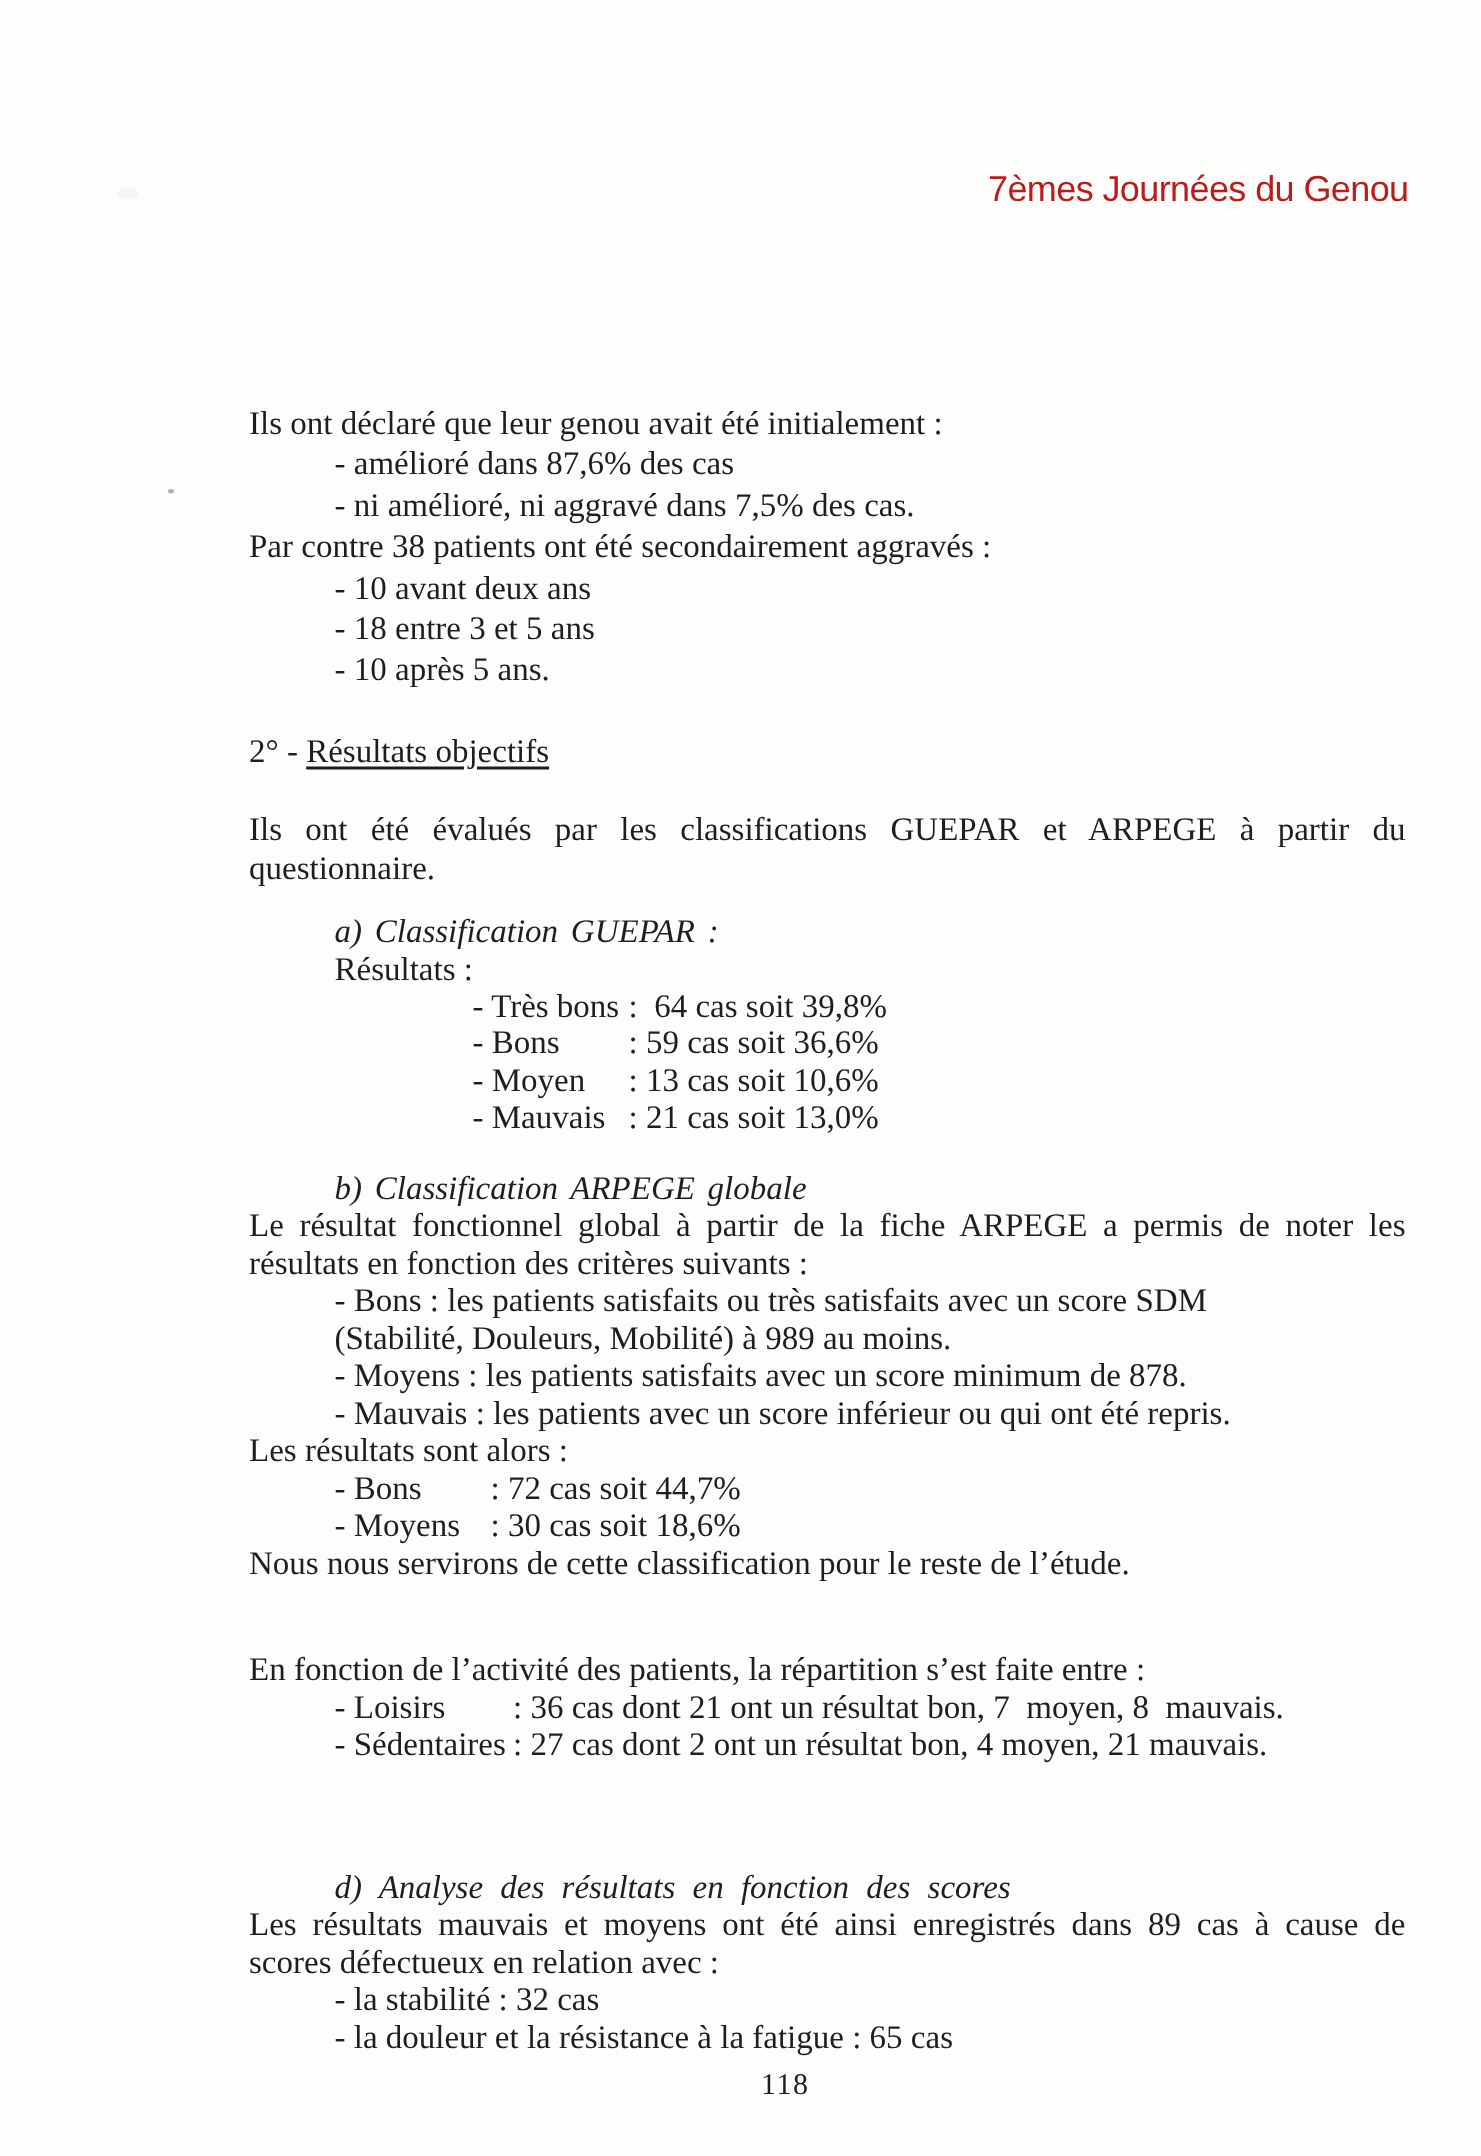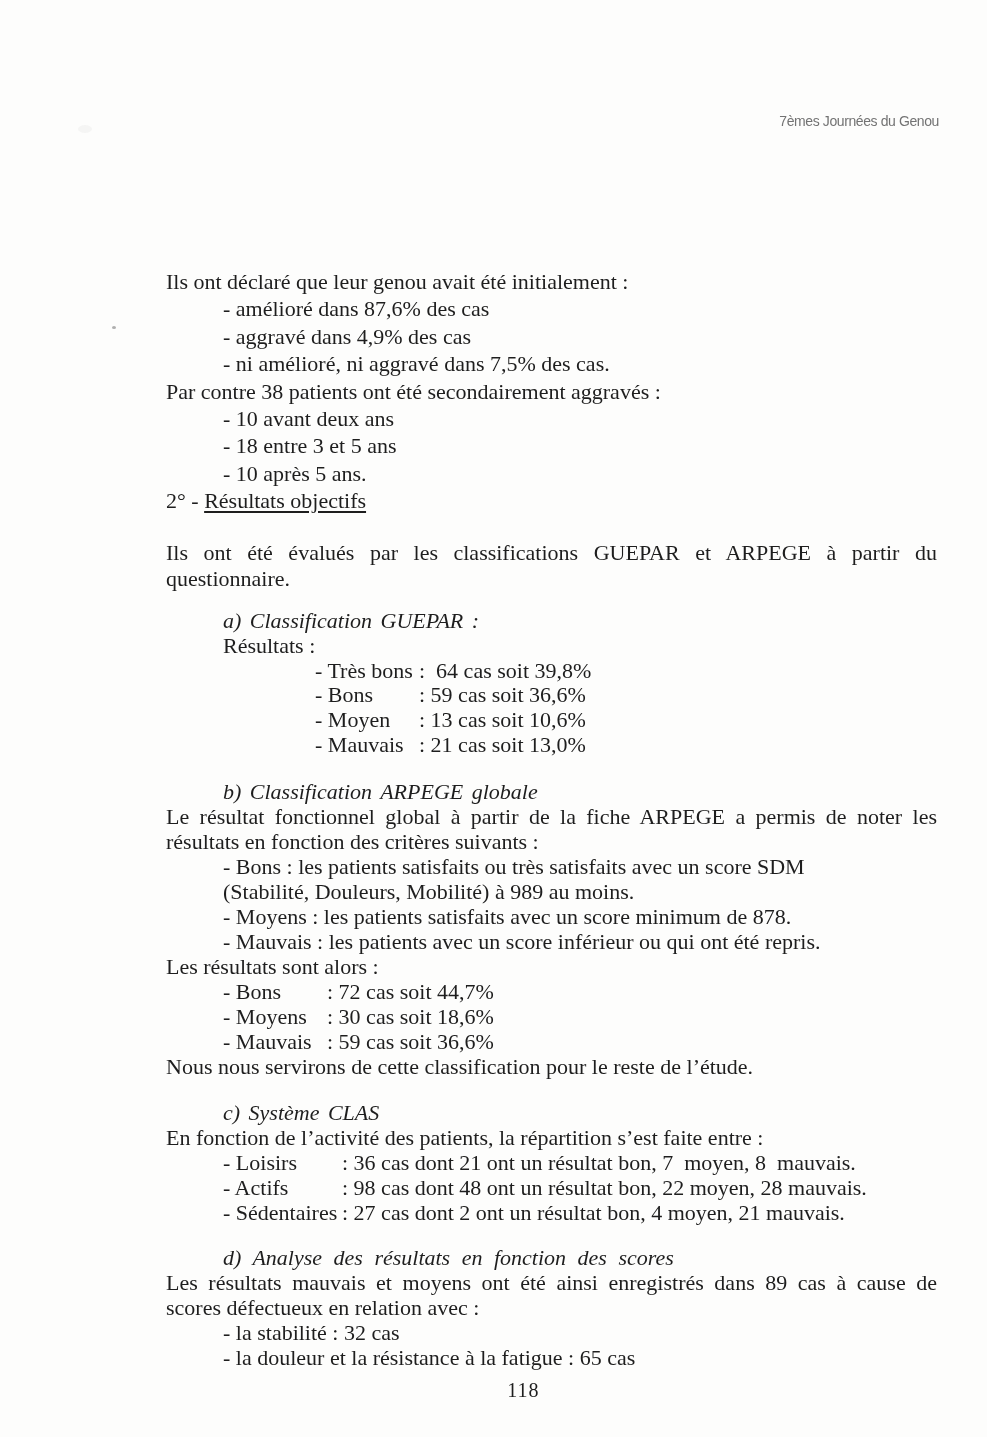--- a/index.html
+++ b/index.html
@@ -11,23 +11,23 @@
     overflow: hidden;
     font-family: "Liberation Serif", serif;
     font-size: 22px;
     color: #1e1e1e;
   }
   .hdr {
     position: absolute;
     top: 113px;
     right: 48px;
     font-family: "Liberation Sans", sans-serif;
-    font-size: 14px;
+    font-size: 24px;
     letter-spacing: -0.4px;
-    color: #737373;
+    color: #b91c1c;
   }
   .block { position: absolute; left: 166px; width: 771px; margin-top: 32px; }
   .b-intro   { top: 236px;  line-height: 27.4px; }
   .b-sec2h   { top: 455px;  line-height: 27px; }
   .b-sec2i   { top: 508px;  line-height: 26px; }
   .b-guepar  { top: 577px;  line-height: 24.8px; }
   .b-arpege  { top: 747px;  line-height: 25px; }
   .b-clas    { top: 1068px; line-height: 25px; }
   .b-scores  { top: 1213px; line-height: 25px; }
   .line { white-space: normal; }
@@ -60,21 +60,20 @@
 <div class="page">
 
   <div class="hdr">7èmes Journées du Genou</div>
 
   <div class="speck speck-a"></div>
   <div class="speck speck-b"></div>
 
   <div class="block b-intro">
     <div class="line">Ils ont déclaré que leur genou avait été initialement :</div>
     <div class="line ind1">- amélioré dans 87,6% des cas</div>
-    <div class="line ind1">- aggravé dans 4,9% des cas</div>
     <div class="line ind1">- ni amélioré, ni aggravé dans 7,5% des cas.</div>
     <div class="line">Par contre 38 patients ont été secondairement aggravés :</div>
     <div class="line ind1">- 10 avant deux ans</div>
     <div class="line ind1">- 18 entre 3 et 5 ans</div>
     <div class="line ind1">- 10 après 5 ans.</div>
   </div>
 
   <div class="block b-sec2h">
     <span>2° - </span><span class="uline">Résultats objectifs</span>
   </div>
@@ -97,29 +96,26 @@
     <div class="line ind1 ital">b) Classification ARPEGE globale</div>
     <div class="line just">Le résultat fonctionnel global à partir de la fiche ARPEGE a permis de noter les</div>
     <div class="line">résultats en fonction des critères suivants :</div>
     <div class="line ind1">- Bons : les patients satisfaits ou très satisfaits avec un score SDM</div>
     <div class="line ind1">(Stabilité, Douleurs, Mobilité) à 989 au moins.</div>
     <div class="line ind1">- Moyens : les patients satisfaits avec un score minimum de 878.</div>
     <div class="line ind1">- Mauvais : les patients avec un score inférieur ou qui ont été repris.</div>
     <div class="line">Les résultats sont alors :</div>
     <div class="line ind1"><span class="rlabel w104">- Bons</span><span class="rvalue">: 72 cas soit 44,7%</span></div>
     <div class="line ind1"><span class="rlabel w104">- Moyens</span><span class="rvalue">: 30 cas soit 18,6%</span></div>
-    <div class="line ind1"><span class="rlabel w104">- Mauvais</span><span class="rvalue">: 59 cas soit 36,6%</span></div>
     <div class="line">Nous nous servirons de cette classification pour le reste de l’étude.</div>
   </div>
 
   <div class="block b-clas">
-    <div class="line ind1 ital">c) Système CLAS</div>
     <div class="line">En fonction de l’activité des patients, la répartition s’est faite entre :</div>
     <div class="line ind1"><span class="rlabel w119">- Loisirs</span><span class="rvalue">: 36 cas dont 21 ont un résultat bon, 7  moyen, 8  mauvais.</span></div>
-    <div class="line ind1"><span class="rlabel w119">- Actifs</span><span class="rvalue">: 98 cas dont 48 ont un résultat bon, 22 moyen, 28 mauvais.</span></div>
     <div class="line ind1"><span class="rlabel w119">- Sédentaires</span><span class="rvalue">: 27 cas dont 2 ont un résultat bon, 4 moyen, 21 mauvais.</span></div>
   </div>
 
   <div class="block b-scores">
     <div class="line ind1 ital-wide">d) Analyse des résultats en fonction des scores</div>
     <div class="line just">Les résultats mauvais et moyens ont été ainsi enregistrés dans 89 cas à cause de</div>
     <div class="line">scores défectueux en relation avec :</div>
     <div class="line ind1">- la stabilité : 32 cas</div>
     <div class="line ind1">- la douleur et la résistance à la fatigue : 65 cas</div>
   </div>

